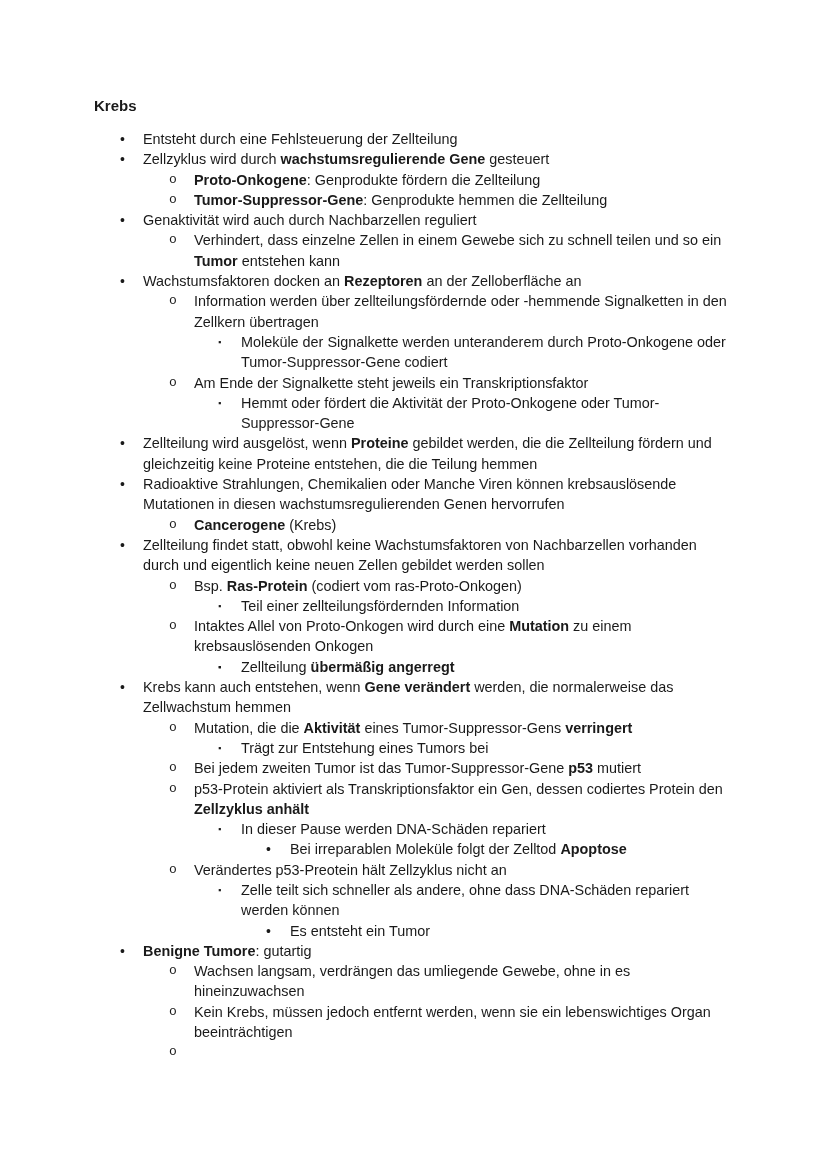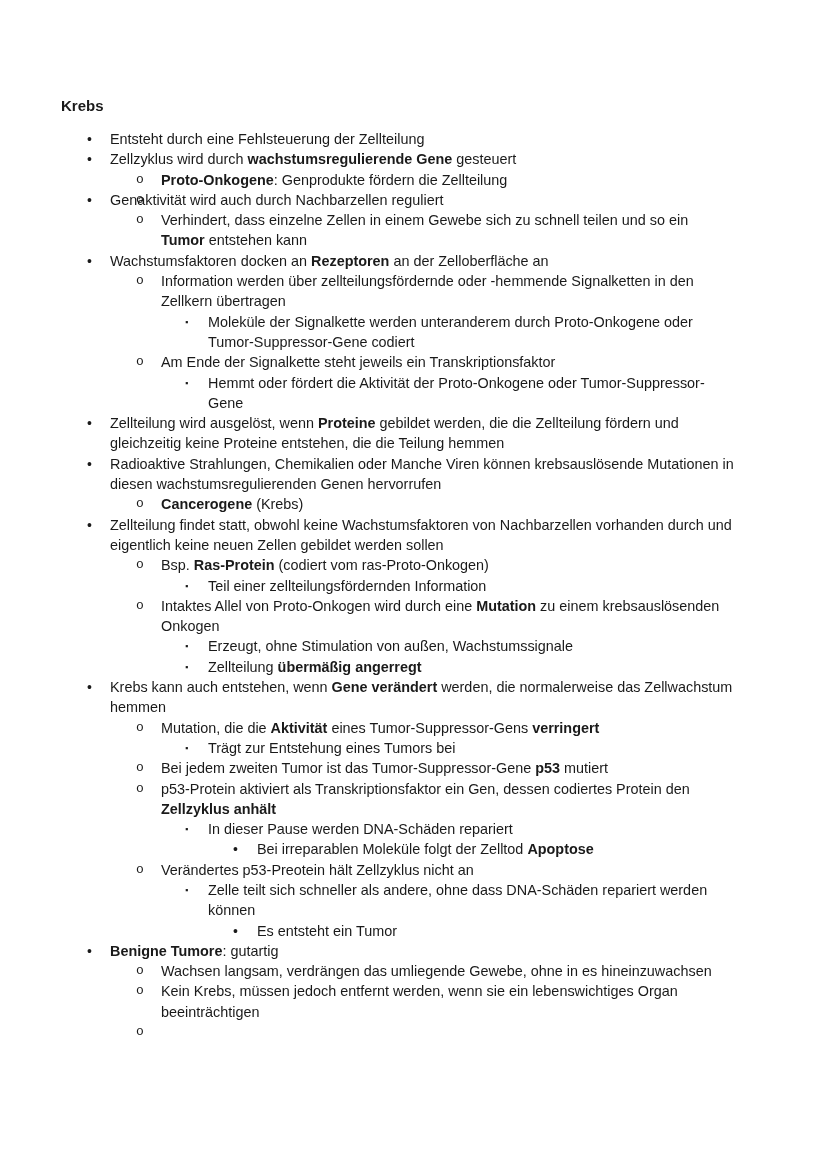--- a/index.html
+++ b/index.html
@@ -7,21 +7,21 @@
   body {
     width: 828px;
     height: 1171px;
     overflow: hidden;
     font-family: "Liberation Sans", "DejaVu Sans", sans-serif;
     color: #1a1a1a;
   }
   .page {
     width: 828px;
     height: 1171px;
-    padding: 97px 93px 40px 61px;
+    padding: 97px 93px 40px 94px;
     background: #ffffff;
   }
   .title {
     font-size: 15px;
     font-weight: bold;
     margin-bottom: 15px;
     color: #1a1a1a;
   }
   .list {
     font-size: 14.4px;
@@ -52,36 +52,36 @@
 </style>
 </head>
 <body>
 
 <div class="page">
   <div class="title">Krebs</div>
   <div class="list" id="bullet-list">
       <div class="item l1"><span class="marker m1">•</span><span class="text"><span>Entsteht durch eine Fehlsteuerung der Zellteilung</span></span></div>
       <div class="item l1"><span class="marker m1">•</span><span class="text"><span>Zellzyklus wird durch </span><span class="b">wachstumsregulierende Gene</span><span> gesteuert</span></span></div>
       <div class="item l2"><span class="marker m2">o</span><span class="text"><span class="b">Proto-Onkogene</span><span>: Genprodukte fördern die Zellteilung</span></span></div>
-      <div class="item l2"><span class="marker m2">o</span></div>
+      <div class="item l2"><span class="marker m2">o</span><span class="text"><span class="b">Tumor-Suppressor-Gene</span><span>: Genprodukte hemmen die Zellteilung</span></span></div>
       <div class="item l1"><span class="marker m1">•</span><span class="text"><span>Genaktivität wird auch durch Nachbarzellen reguliert</span></span></div>
       <div class="item l2"><span class="marker m2">o</span><span class="text"><span>Verhindert, dass einzelne Zellen in einem Gewebe sich zu schnell teilen und so ein </span><span class="b">Tumor</span><span> entstehen kann</span></span></div>
       <div class="item l1"><span class="marker m1">•</span><span class="text"><span>Wachstumsfaktoren docken an </span><span class="b">Rezeptoren</span><span> an der Zelloberfläche an</span></span></div>
       <div class="item l2"><span class="marker m2">o</span><span class="text"><span>Information werden über zellteilungsfördernde oder -hemmende Signalketten in den Zellkern übertragen</span></span></div>
       <div class="item l3"><span class="marker m3">▪</span><span class="text"><span>Moleküle der Signalkette werden unteranderem durch Proto-Onkogene oder Tumor-Suppressor-Gene codiert</span></span></div>
       <div class="item l2"><span class="marker m2">o</span><span class="text"><span>Am Ende der Signalkette steht jeweils ein Transkriptionsfaktor</span></span></div>
       <div class="item l3"><span class="marker m3">▪</span><span class="text"><span>Hemmt oder fördert die Aktivität der Proto-Onkogene oder Tumor-Suppressor-Gene</span></span></div>
       <div class="item l1"><span class="marker m1">•</span><span class="text"><span>Zellteilung wird ausgelöst, wenn </span><span class="b">Proteine</span><span> gebildet werden, die die Zellteilung fördern und gleichzeitig keine Proteine entstehen, die die Teilung hemmen</span></span></div>
       <div class="item l1"><span class="marker m1">•</span><span class="text"><span>Radioaktive Strahlungen, Chemikalien oder Manche Viren können krebsauslösende Mutationen in diesen wachstumsregulierenden Genen hervorrufen</span></span></div>
       <div class="item l2"><span class="marker m2">o</span><span class="text"><span class="b">Cancerogene</span><span> (Krebs)</span></span></div>
       <div class="item l1"><span class="marker m1">•</span><span class="text"><span>Zellteilung findet statt, obwohl keine Wachstumsfaktoren von Nachbarzellen vorhanden durch und eigentlich keine neuen Zellen gebildet werden sollen</span></span></div>
       <div class="item l2"><span class="marker m2">o</span><span class="text"><span>Bsp. </span><span class="b">Ras-Protein</span><span> (codiert vom ras-Proto-Onkogen)</span></span></div>
       <div class="item l3"><span class="marker m3">▪</span><span class="text"><span>Teil einer zellteilungsfördernden Information</span></span></div>
       <div class="item l2"><span class="marker m2">o</span><span class="text"><span>Intaktes Allel von Proto-Onkogen wird durch eine </span><span class="b">Mutation</span><span> zu einem krebsauslösenden Onkogen</span></span></div>
-      <div class="item l3"><span class="marker m3">▪</span><span class="text"><span>Erzeugt, ohne Stimulation von außen, Wachstumssignale</span></span></div>
+      <div class="item l3"><span class="marker m3">▪</span></div>
       <div class="item l3"><span class="marker m3">▪</span><span class="text"><span>Zellteilung </span><span class="b">übermäßig angerregt</span></span></div>
       <div class="item l1"><span class="marker m1">•</span><span class="text"><span>Krebs kann auch entstehen, wenn </span><span class="b">Gene verändert</span><span> werden, die normalerweise das Zellwachstum hemmen</span></span></div>
       <div class="item l2"><span class="marker m2">o</span><span class="text"><span>Mutation, die die </span><span class="b">Aktivität</span><span> eines Tumor-Suppressor-Gens </span><span class="b">verringert</span></span></div>
       <div class="item l3"><span class="marker m3">▪</span><span class="text"><span>Trägt zur Entstehung eines Tumors bei</span></span></div>
       <div class="item l2"><span class="marker m2">o</span><span class="text"><span>Bei jedem zweiten Tumor ist das Tumor-Suppressor-Gene </span><span class="b">p53</span><span> mutiert</span></span></div>
       <div class="item l2"><span class="marker m2">o</span><span class="text"><span>p53-Protein aktiviert als Transkriptionsfaktor ein Gen, dessen codiertes Protein den </span><span class="b">Zellzyklus anhält</span></span></div>
       <div class="item l3"><span class="marker m3">▪</span><span class="text"><span>In dieser Pause werden DNA-Schäden repariert</span></span></div>
       <div class="item l4"><span class="marker m4">•</span><span class="text"><span>Bei irreparablen Moleküle folgt der Zelltod </span><span class="b">Apoptose</span></span></div>
       <div class="item l2"><span class="marker m2">o</span><span class="text"><span>Verändertes p53-Preotein hält Zellzyklus nicht an</span></span></div>
       <div class="item l3"><span class="marker m3">▪</span><span class="text"><span>Zelle teilt sich schneller als andere, ohne dass DNA-Schäden repariert werden können</span></span></div>

